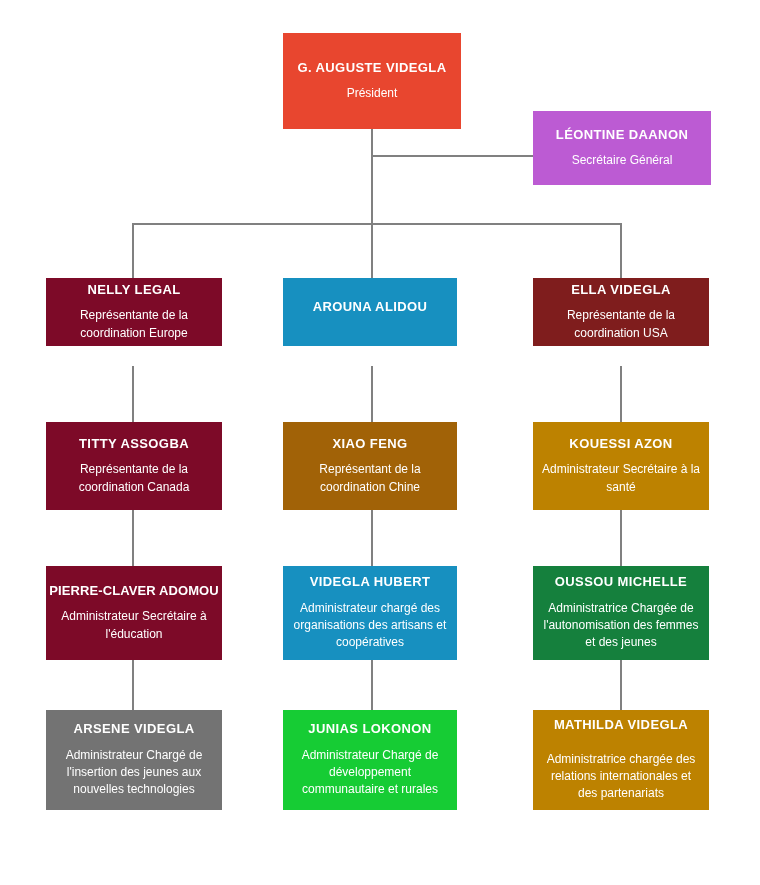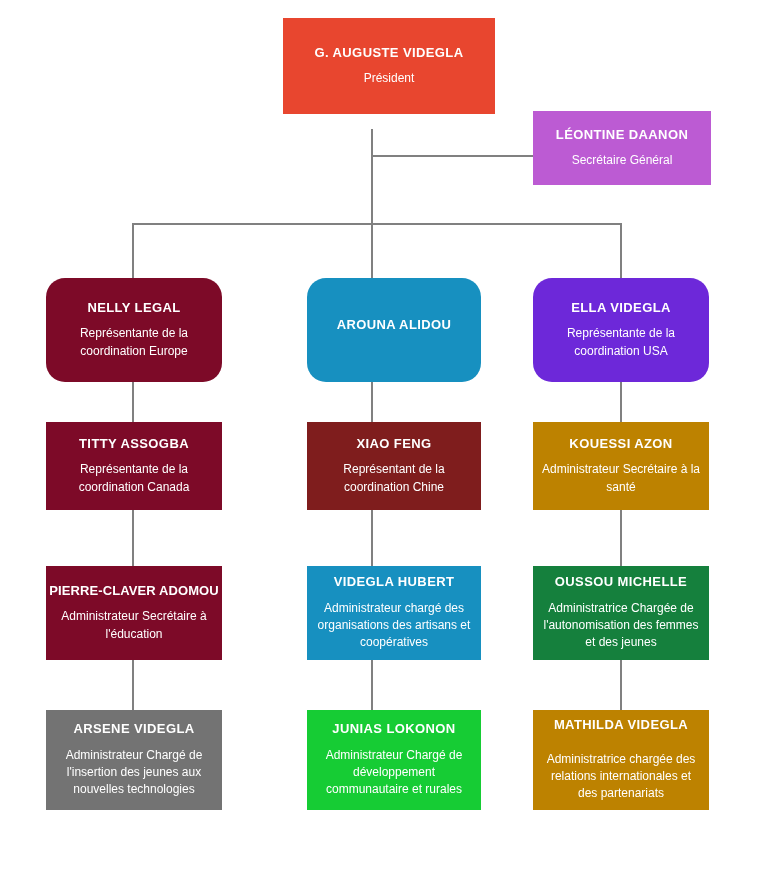--- a/index.html
+++ b/index.html
@@ -57,34 +57,34 @@
     letter-spacing: 0.1px;
   }
   .node .role {
     font-size: 12px;
     font-weight: normal;
     line-height: 1.45;
   }
 
   
   #node-president {
-    left: 283px; top: 18px;
-    width: 212px; height: 96px;
+    left: 283px; top: 33px;
+    width: 178px; height: 96px;
   }
   #node-secretary-general {
     left: 533px; top: 111px;
     width: 178px; height: 74px;
   }
 
   
   .col-left   { left: 46px;  width: 176px; }
-  .col-center { left: 283px; width: 174px; margin-left: 24px; }
+  .col-center { left: 283px; width: 174px; }
   .col-right  { left: 533px; width: 176px; }
 
-  .row-1 { top: 278px; height: 104px; border-radius: 19px; }
+  .row-1 { top: 278px; height: 68px; }
   .row-2 { top: 422px; height: 88px; }
   .row-3 { top: 566px; height: 94px; }
   .row-4 { top: 710px; height: 100px; }
 </style>
 </head>
 <body style="background-color: rgb(255, 255, 255);">
 
 <div id="org-chart">
 
   <div class="connectors">
@@ -134,34 +134,34 @@
     <div class="role">Administrateur Secrétaire à l'éducation</div>
   </div>
   <div class="node col-left row-4" style="background-color: #737373;">
     <div class="name">ARSENE VIDEGLA</div>
     <div class="role">Administrateur Chargé de l'insertion des jeunes aux nouvelles technologies</div>
   </div>
 
   <div class="node col-center row-1" style="background-color: rgb(23, 144, 192);">
     <div class="name">AROUNA ALIDOU</div>
   </div>
-  <div class="node col-center row-2" style="background-color: #7f1d1d;">
+  <div class="node col-center row-2" style="background-color: #a16207;">
     <div class="name">XIAO FENG</div>
     <div class="role">Représentant de la coordination Chine</div>
   </div>
   <div class="node col-center row-3" style="background-color: rgb(23, 144, 192);">
     <div class="name">VIDEGLA HUBERT</div>
     <div class="role">Administrateur chargé des organisations des artisans et coopératives</div>
   </div>
   <div class="node col-center row-4" style="background-color: rgb(22, 204, 52);">
     <div class="name">JUNIAS LOKONON</div>
     <div class="role">Administrateur Chargé de développement communautaire et rurales</div>
   </div>
 
-  <div class="node col-right row-1" style="background-color: #6d28d9;">
+  <div class="node col-right row-1" style="background-color: #7f1d1d;">
     <div class="name">ELLA VIDEGLA</div>
     <div class="role">Représentante de la coordination USA</div>
   </div>
   <div class="node col-right row-2" style="background-color: rgb(189, 130, 0);">
     <div class="name">KOUESSI AZON</div>
     <div class="role">Administrateur Secrétaire à la santé</div>
   </div>
   <div class="node col-right row-3" style="background-color: #15803d;">
     <div class="name">OUSSOU MICHELLE</div>
     <div class="role">Administratrice Chargée de l'autonomisation des femmes et des jeunes</div>

